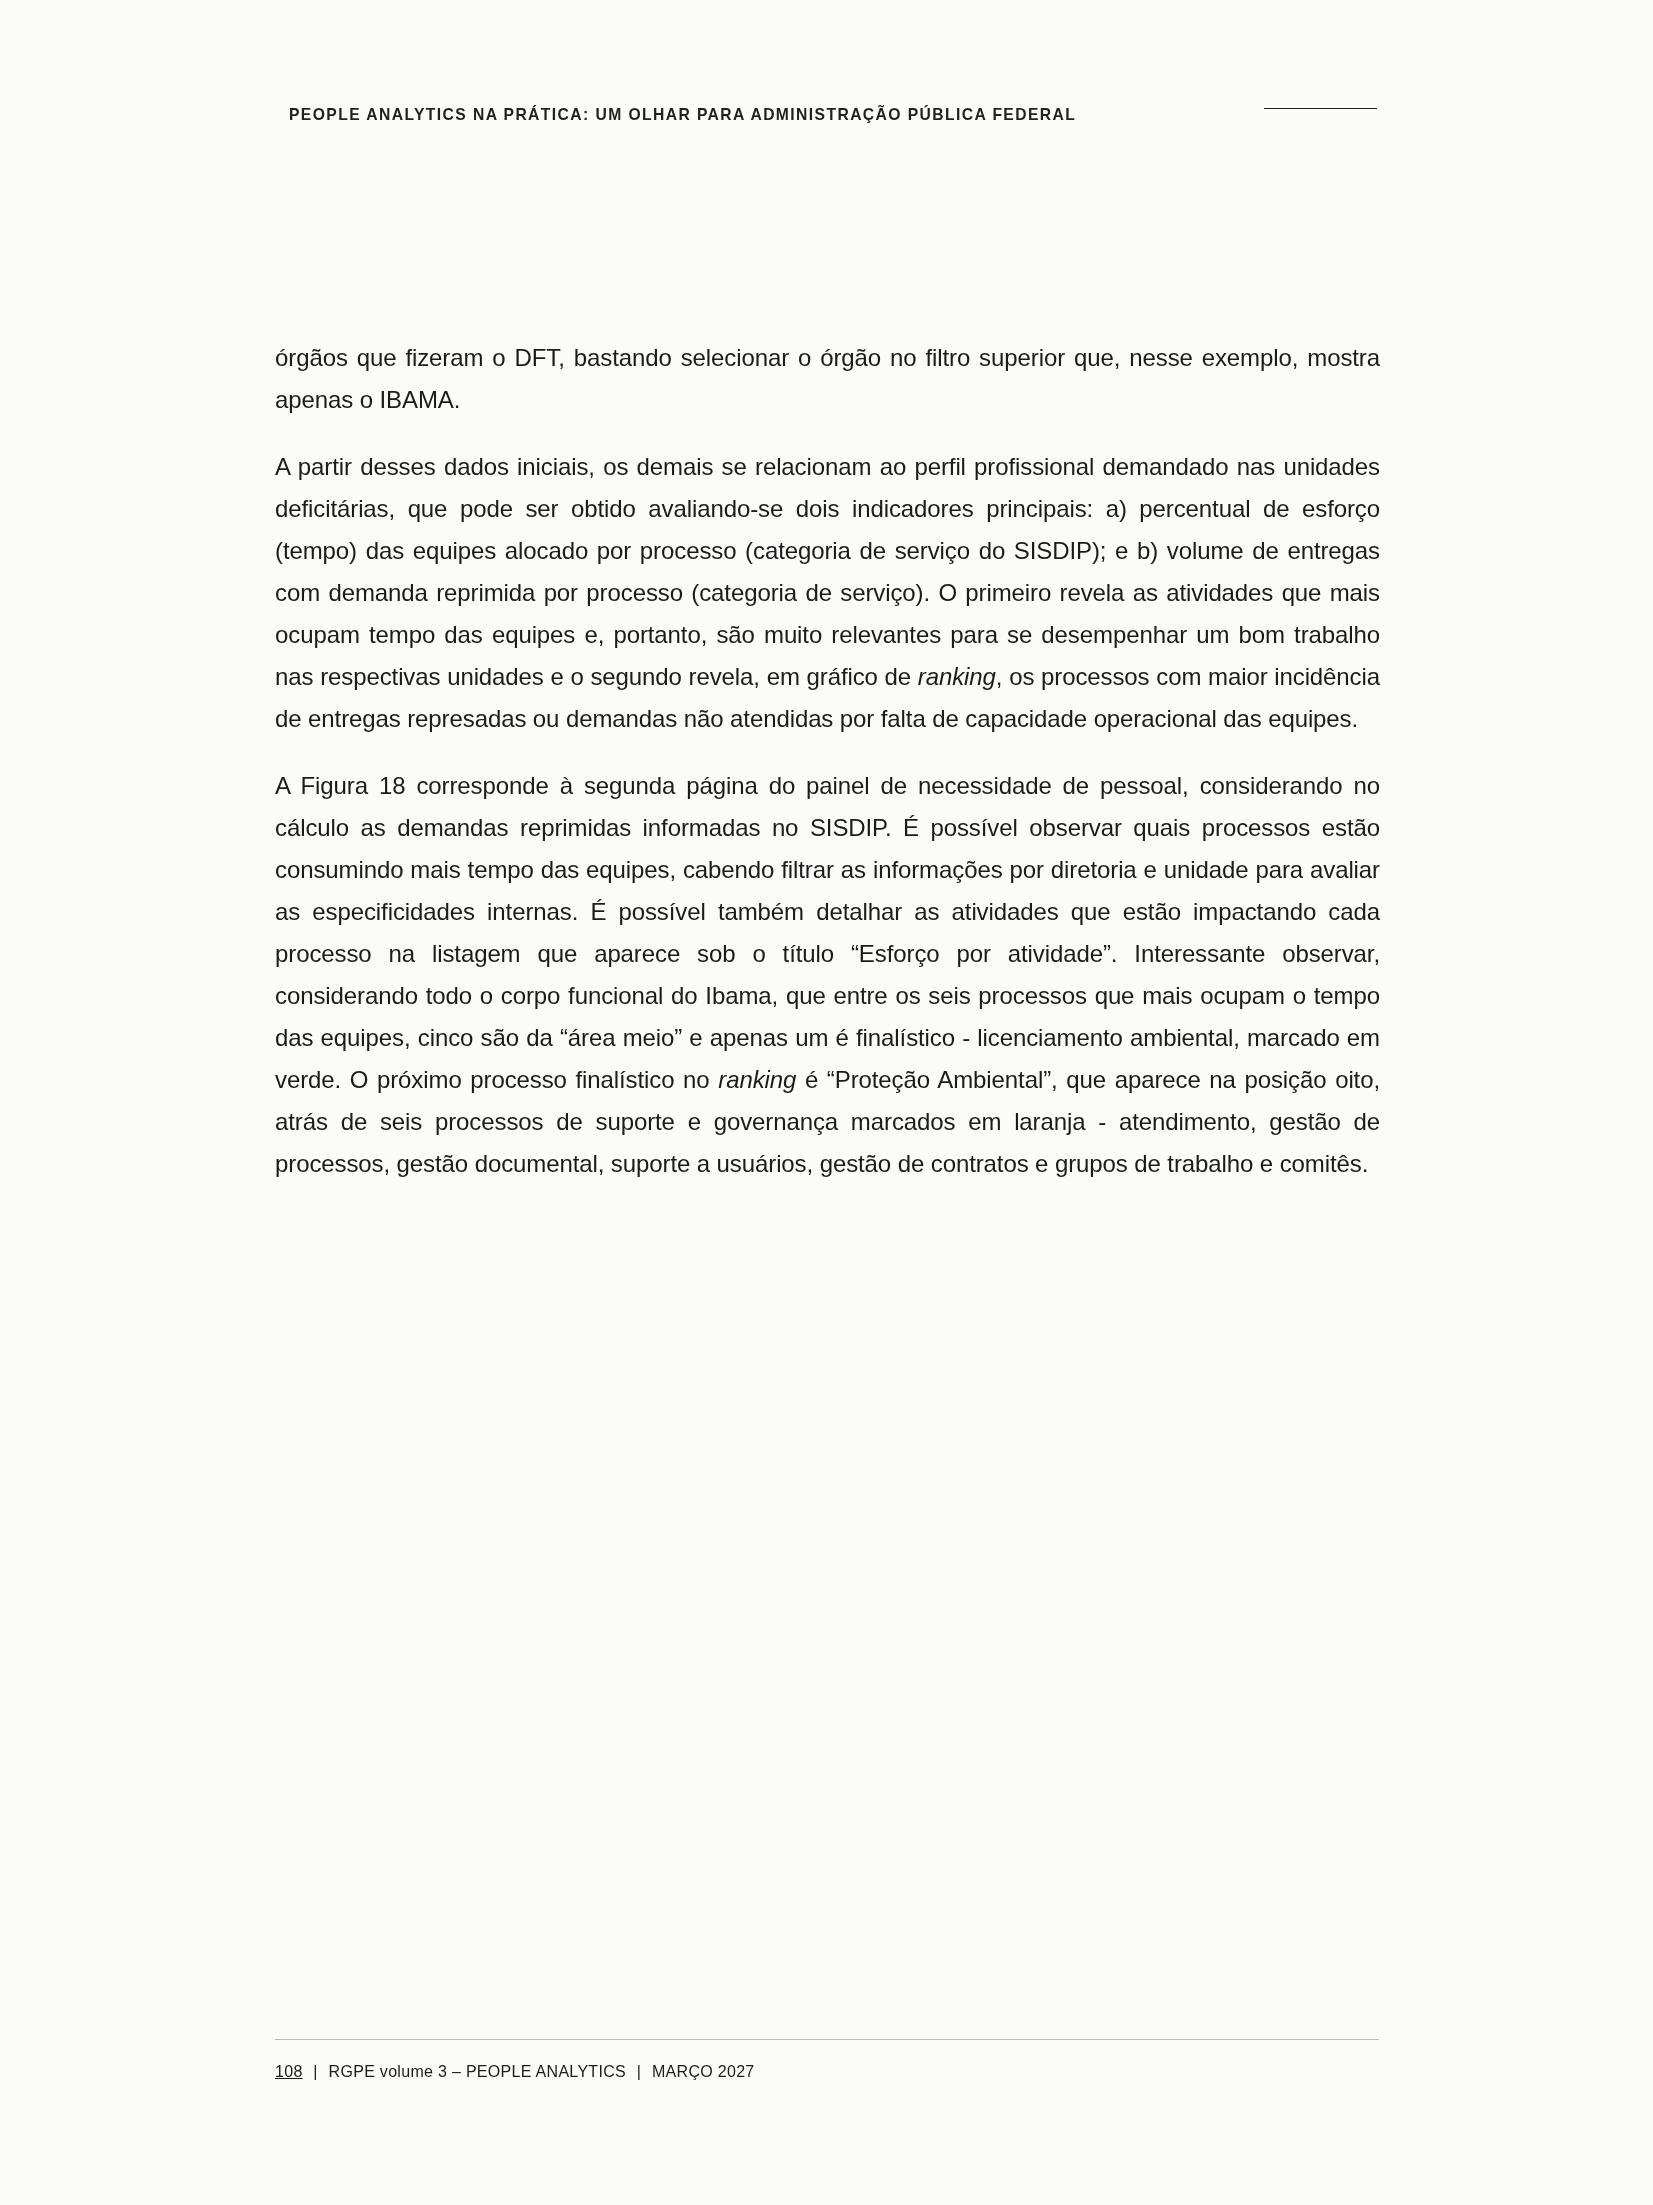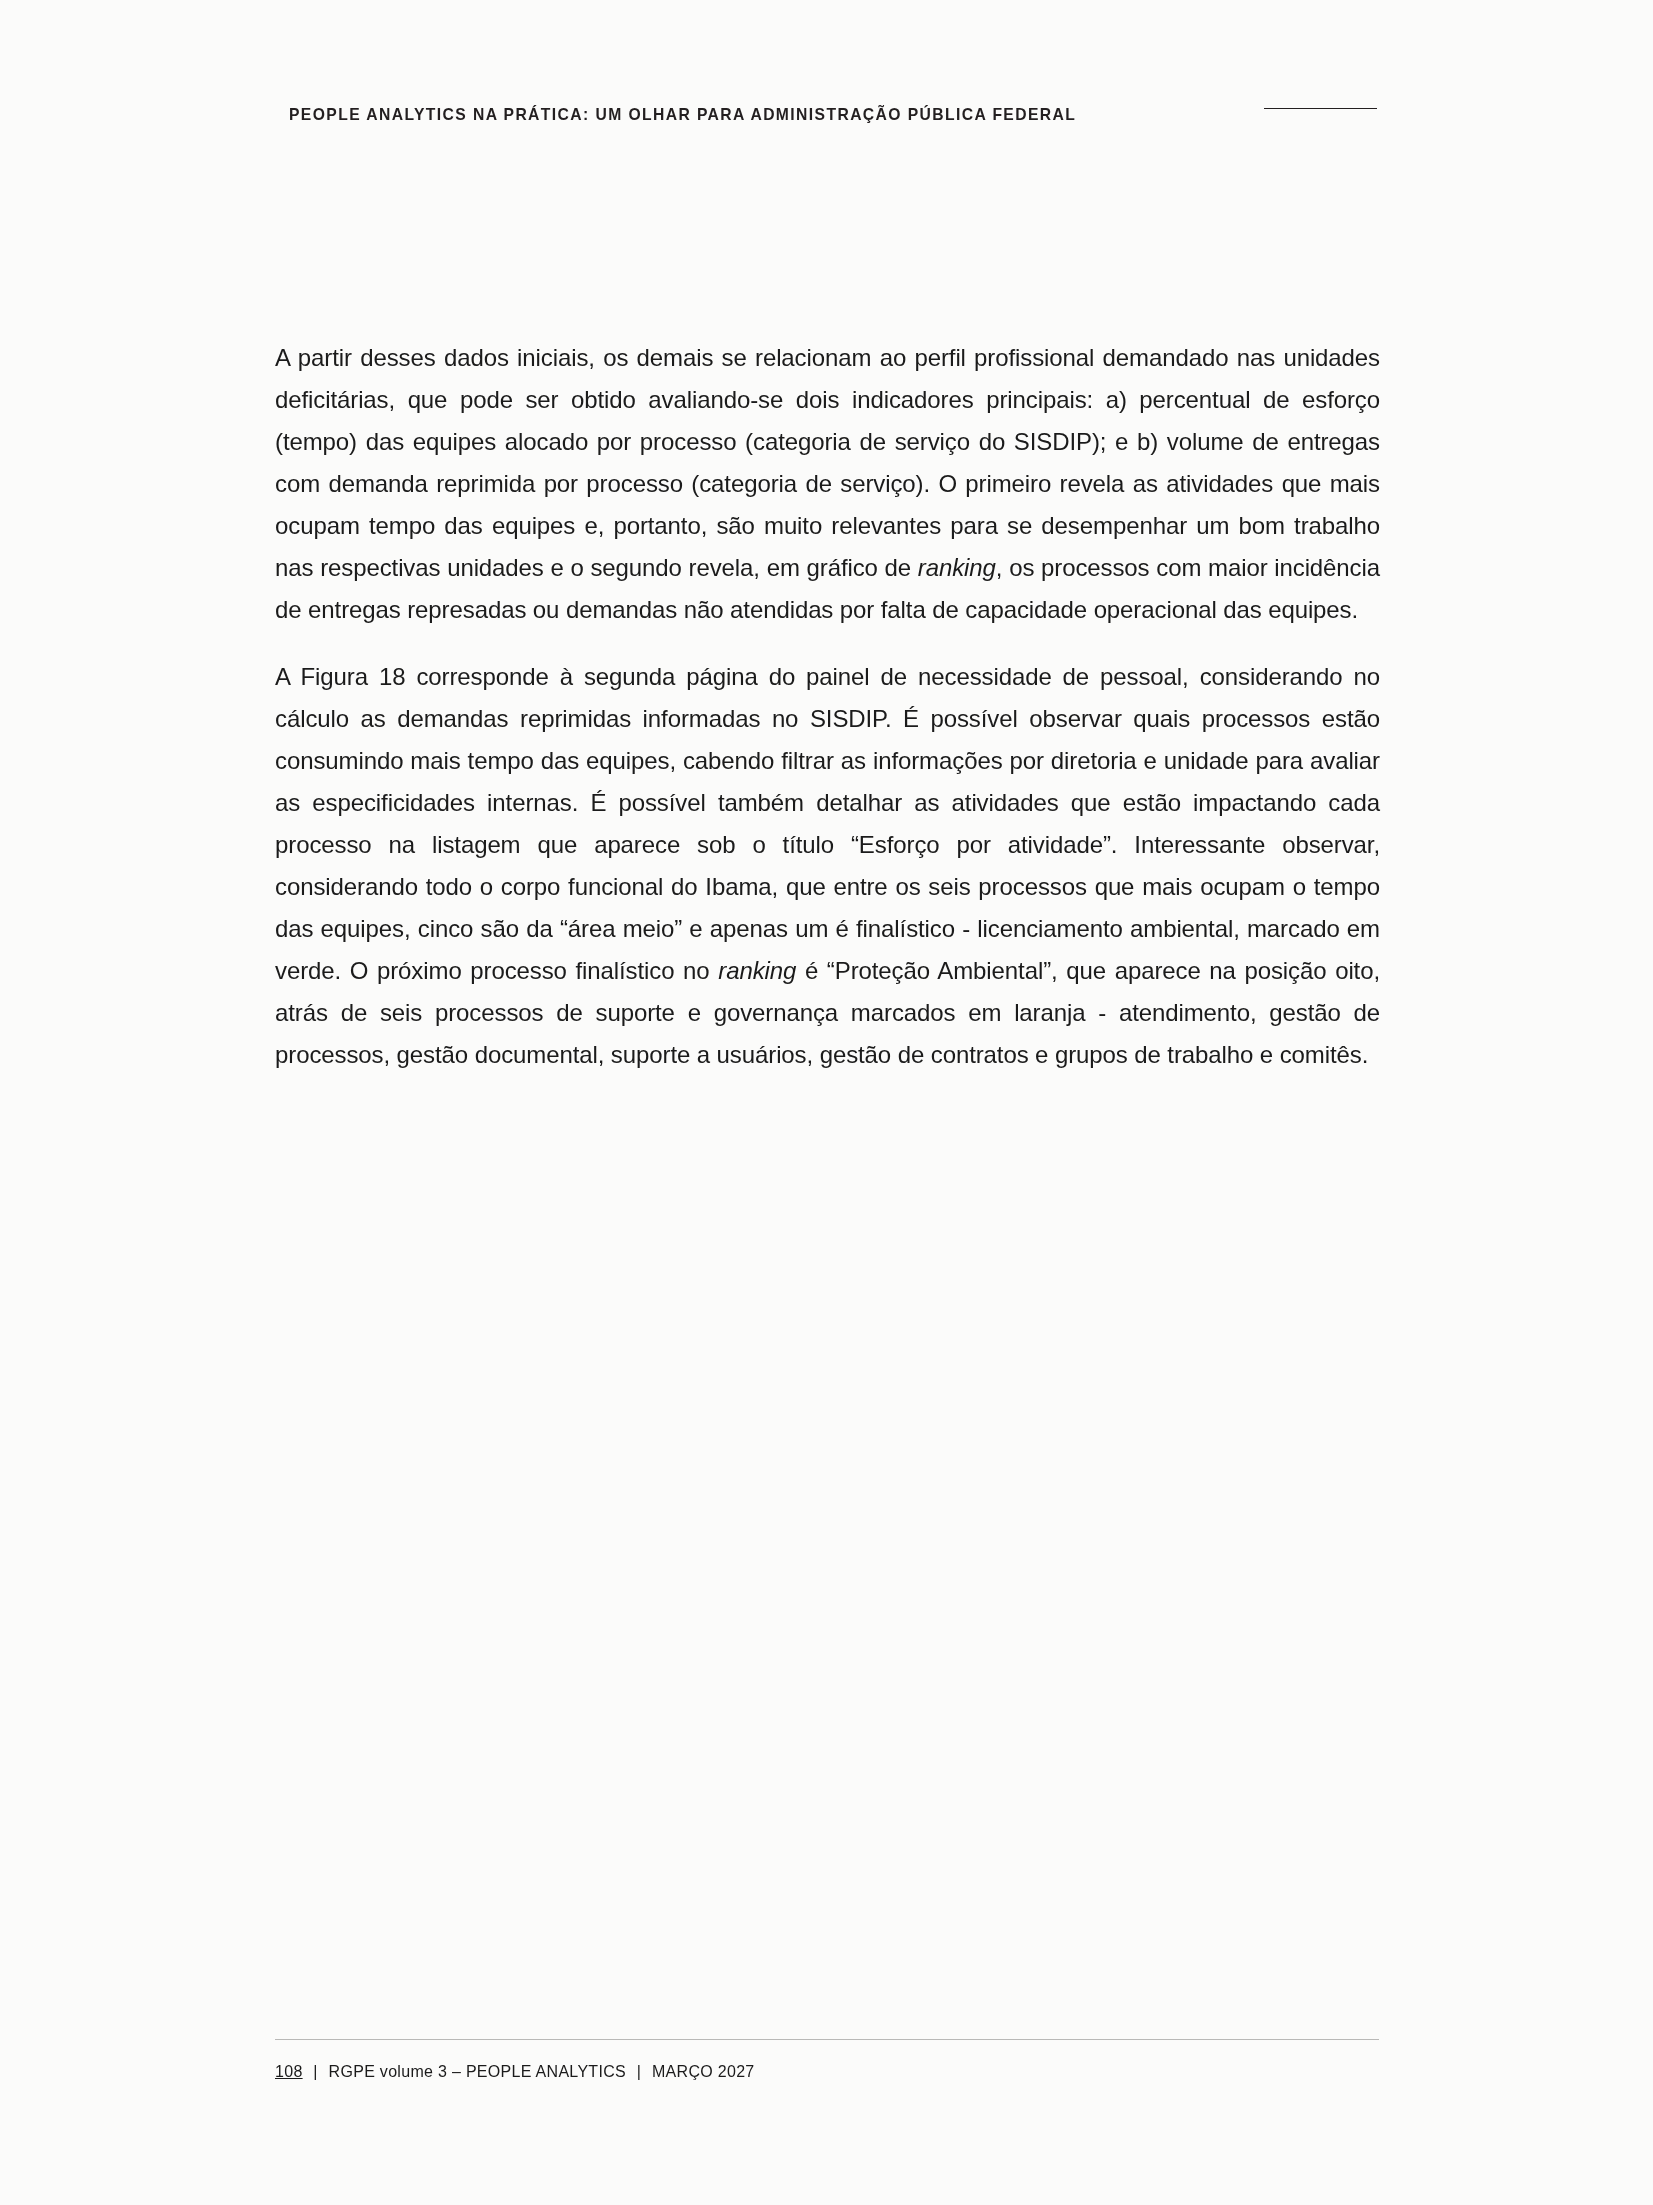--- a/index.html
+++ b/index.html
@@ -104,20 +104,21 @@
 <body>
 
 <div class="page">
 
   <div class="running-head">
     <span class="rh-text">PEOPLE ANALYTICS NA PRÁTICA: UM OLHAR PARA ADMINISTRAÇÃO PÚBLICA FEDERAL</span>
     <span class="rh-rule"></span>
   </div>
 
   <div class="content">
+    <p class="para">órgãos que fizeram o DFT, bastando selecionar o órgão no filtro superior que, nesse exemplo, mostra apenas o IBAMA.</p>
     <p class="para" id="para-2">A partir desses dados iniciais, os demais se relacionam ao perfil profissional demandado nas unidades deficitárias, que pode ser obtido avaliando-se dois indicadores principais: a) percentual de esforço (tempo) das equipes alocado por processo (categoria de serviço do SISDIP); e b) volume de entregas com demanda reprimida por processo (categoria de serviço). O primeiro revela as atividades que mais ocupam tempo das equipes e, portanto, são muito relevantes para se desempenhar um bom trabalho nas respectivas unidades e o segundo revela, em gráfico de <em>ranking</em>, os processos com maior incidência de entregas represadas ou demandas não atendidas por falta de capacidade operacional das equipes.</p>
     <p class="para" id="para-3">A Figura 18 corresponde à segunda página do painel de necessidade de pessoal, considerando no cálculo as demandas reprimidas informadas no SISDIP. É possível observar quais processos estão consumindo mais tempo das equipes, cabendo filtrar as informações por diretoria e unidade para avaliar as especificidades internas. É possível também detalhar as atividades que estão impactando cada processo na listagem que aparece sob o título “Esforço por atividade”. Interessante observar, considerando todo o corpo funcional do Ibama, que entre os seis processos que mais ocupam o tempo das equipes, cinco são da “área meio” e apenas um é finalístico - licenciamento ambiental, marcado em verde. O próximo processo finalístico no <em>ranking</em> é “Proteção Ambiental”, que aparece na posição oito, atrás de seis processos de suporte e governança marcados em laranja - atendimento, gestão de processos, gestão documental, suporte a usuários, gestão de contratos e grupos de trabalho e comitês.</p>
   </div>
 
   <div class="footer-rule"></div>
 
   <div class="footer">
     <span class="pageno">108</span>
     <span class="sep">|</span>
     <span class="bookref">RGPE volume 3 – PEOPLE ANALYTICS</span>

